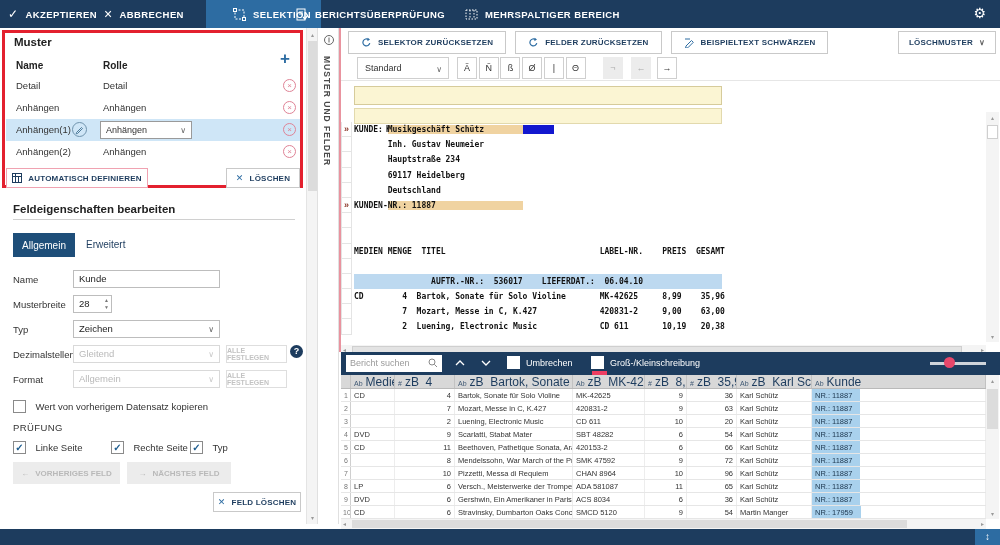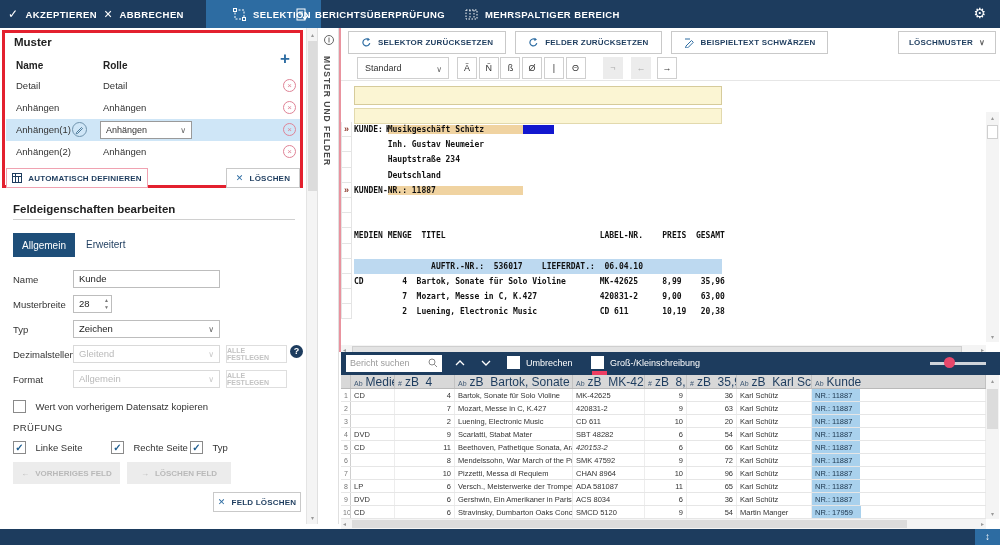--- a/index.html
+++ b/index.html
@@ -301,21 +301,21 @@
       <span class="cb">✓</span>
       <span class="cb-lab">Typ</span>
     </div>
 
     <div class="nav-btn" style="left:13px; top:434px; width:107px;">
       <span>←</span>
       <span>VORHERIGES FELD</span>
     </div>
     <div class="nav-btn" style="left:127px; top:434px; width:104px;">
       <span>→</span>
-      <span>LÖSCHEN FELD</span>
+      <span>NÄCHSTES FELD</span>
     </div>
     <div class="btn feld-loeschen">
       <span class="blue-ic">✕</span>
       <span>FELD LÖSCHEN</span>
     </div>
   </div>
 
   <div class="panel-sb">
     <span class="sb-ar" style="top:3px;">▴</span>
     <div class="thumb"></div>
@@ -388,20 +388,24 @@
           <span class="gut">»</span>
           <span class="rtxt"><span>KUNDE: </span><span class="hl-tan">Musikgeschäft Schütz        </span></span>
         </div>
         <div class="rline">
           <span class="gut"></span>
           <span class="rtxt"><span>       Inh. Gustav Neumeier</span></span>
         </div>
         <div class="rline">
           <span class="gut"></span>
           <span class="rtxt"><span>       Hauptstraße 234</span></span>
+        </div>
+        <div class="rline">
+          <span class="gut"></span>
+          <span class="rtxt"><span>       69117 Heidelberg</span></span>
         </div>
         <div class="rline">
           <span class="gut"></span>
           <span class="rtxt"><span>       Deutschland</span></span>
         </div>
         <div class="rline">
           <span class="gut">»</span>
           <span class="rtxt"><span>KUNDEN-</span><span class="hl-tan">NR.: 11887                  </span></span>
         </div>
         <div class="rline">
@@ -533,21 +537,21 @@
           <div class="tcell r" style="width: 42px;">6</div>
           <div class="tcell r" style="width: 50px;">54</div>
           <div class="tcell" style="width: 75px;">Karl Schütz</div>
           <div class="tcell" style="width: 174px; padding: 0px;"><span class="hlcell">NR.: 11887</span></div>
         </div>
         <div class="trow">
           <div class="tcell rn" style="width: 10px;">5</div>
           <div class="tcell" style="width: 44px;">CD</div>
           <div class="tcell r" style="width: 60px;">11</div>
           <div class="tcell" style="width: 118px;">Beethoven, Pathetique Sonata, Arau</div>
-          <div class="tcell" style="width: 72px; font-style: italic;">420153-2</div>
+          <div class="tcell" style="width: 72px;">420153-2</div>
           <div class="tcell r" style="width: 42px;">6</div>
           <div class="tcell r" style="width: 50px;">66</div>
           <div class="tcell" style="width: 75px;">Karl Schütz</div>
           <div class="tcell" style="width: 174px; padding: 0px;"><span class="hlcell">NR.: 11887</span></div>
         </div>
         <div class="trow">
           <div class="tcell rn" style="width: 10px;">6</div>
           <div class="tcell" style="width: 44px;"></div>
           <div class="tcell r" style="width: 60px;">8</div>
           <div class="tcell" style="width: 118px;">Mendelssohn, War March of the Priests</div>

